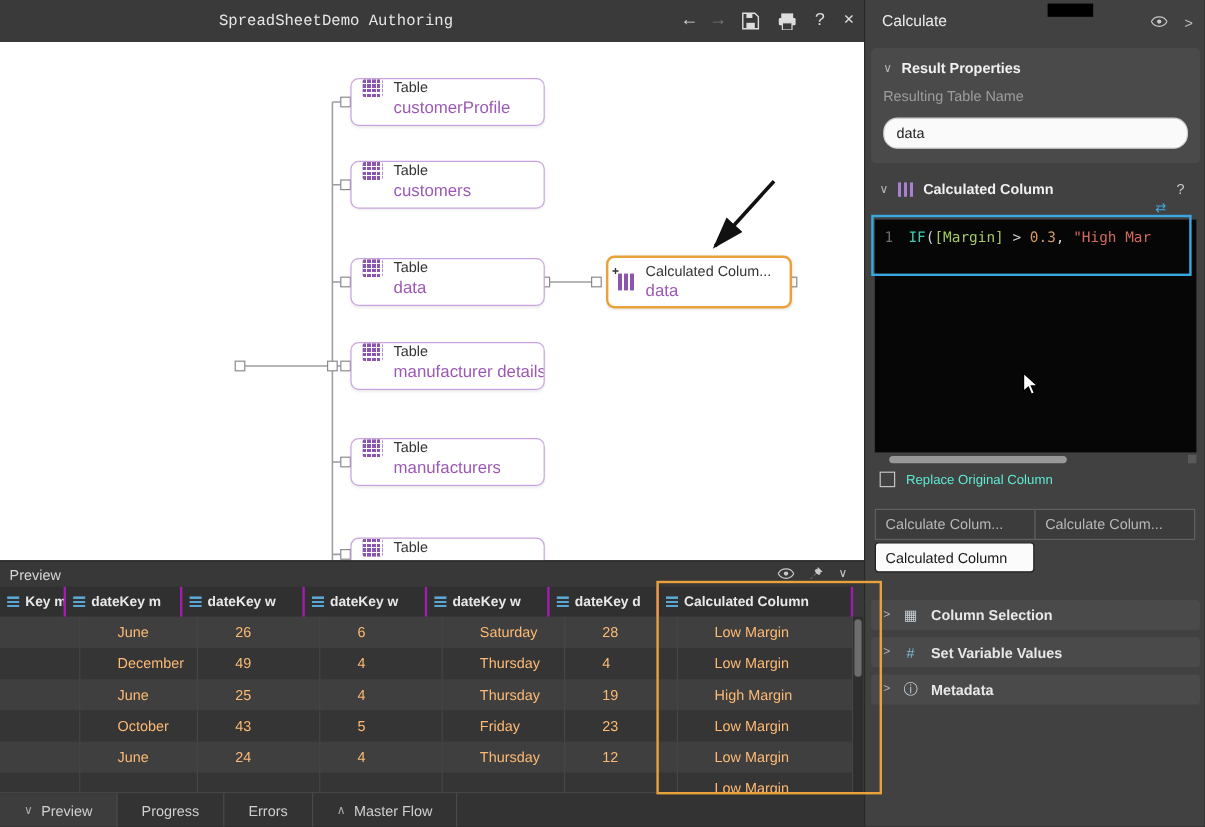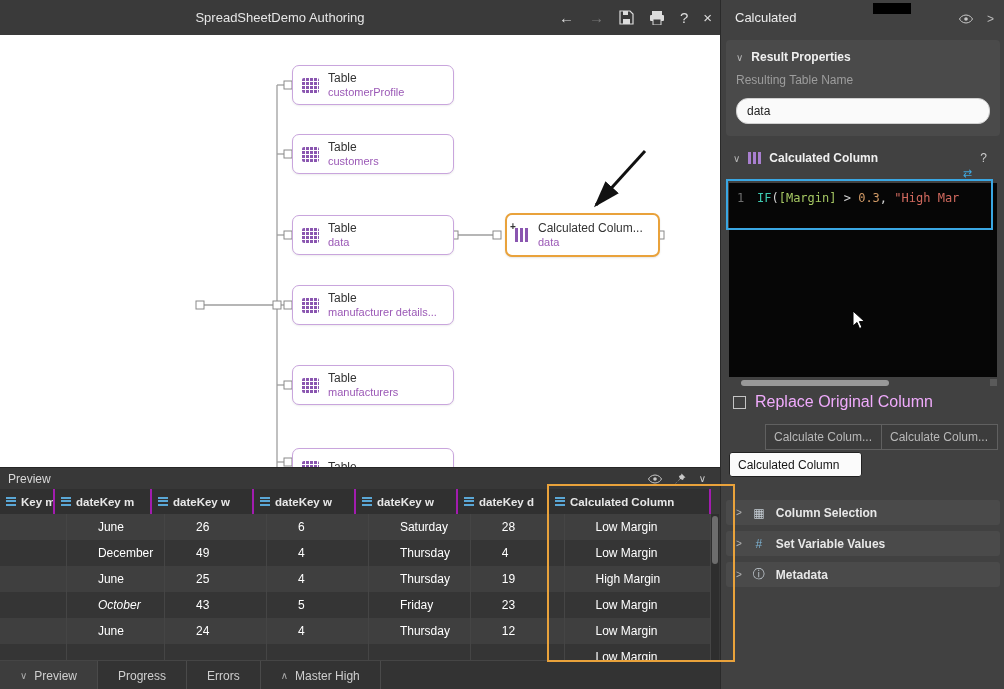--- a/index.html
+++ b/index.html
@@ -1,41 +1,41 @@
 <!DOCTYPE html>
 <html style="--selection-orange: #e9a23b; --annotation-blue: #3aa7e3; --node-purple: #8a56b0; --header-icon-blue: #5aa7d6;"><head>
 <meta charset="utf-8">
 <style>
   html,body{margin:0;padding:0;background:#222;}
   .app{position:relative;width:1004px;height:689px;background:#333;overflow:hidden;
        font-family:"Liberation Sans","DejaVu Sans",sans-serif;}
 
   
   .left-region{position:absolute;left:0;top:0;width:720px;height:689px;}
-  .titlebar{position:absolute;left:0;top:0;width:720px;height:35px;background:#3a3a3a;}
+  .titlebar{position:absolute;left:0;top:0;width:720px;height:35px;background:#3a3a3a;font-family:Liberation Mono, monospace;}
   .tb-title{position:absolute;left:0;top:0;width:560px;height:35px;line-height:35px;text-align:center;
             color:#e6e6e6;font-size:13px;}
   .tb-icons{position:absolute;right:8px;top:0;height:35px;display:flex;align-items:center;gap:15px;}
   .tbi{color:#ddd;font-size:15px;cursor:pointer;display:flex;align-items:center;line-height:1;}
   .tbi.dim{color:#777;}
 
   
   .canvas{position:absolute;left:0;top:35px;width:720px;height:432px;background:#fff;overflow:hidden;}
   .wires{position:absolute;left:0;top:0;}
   .node{position:absolute;background:#fff;display:flex;align-items:center;border-radius:7px;box-sizing:border-box;
         box-shadow:0 1px 2px rgba(0,0,0,.10);}
   .in-memory{left:45px;top:251px;width:155px;height:38px;border:1px solid #c3cad1;padding-left:8px;gap:9px;}
   .diamond{width:13px;height:13px;transform:rotate(45deg);background:linear-gradient(135deg,#7db8e8,#2f6ea8);
            border-radius:2px;margin-left:3px;flex:0 0 13px;}
   .node-text{display:flex;flex-direction:column;line-height:1.2;gap:1px;overflow:hidden;}
   .node-title{font-size:12px;color:#333;white-space:nowrap;}
-  .node-sub{font-size:11px;color:#9b59b6;white-space:nowrap;}
+  .node-sub{font-size:14px;color:#9b59b6;white-space:nowrap;}
   .redacted-bar{width:92px;height:9px;background:#dcdcdc;border-radius:2px;filter:blur(1px);}
   .table-node{position:absolute;left:292px;width:162px;height:40px;border:1px solid #c9a5dd;background:#fff;
-              padding-left:9px;gap:9px;border-radius:7px;display:flex;align-items:center;box-sizing:border-box;
+              padding-left:9px;gap:9px;border-radius:7px;display:flex;align-items:flex-start;box-sizing:border-box;
               box-shadow:0 1px 2px rgba(0,0,0,.08);}
   .table-icon{width:17px;height:15px;border-radius:2px;background-color:#8a56b0;flex:0 0 17px;
       background-image:repeating-linear-gradient(to right,transparent 0 3px,#fff 3px 4px),
                        repeating-linear-gradient(to bottom,transparent 0 3px,#fff 3px 4px);}
   .calc-node{left:505px;top:178px;width:155px;height:44px;border:2px solid #e9a23b;padding-left:8px;gap:8px;}
   .calc-icon{position:relative;width:15px;height:14px;flex:0 0 15px;
       background-image:repeating-linear-gradient(to right,#8a56b0 0 3px,transparent 3px 5px);}
   .calc-icon i{position:absolute;left:-5px;top:-7px;font-style:normal;font-size:10px;font-weight:bold;color:#333;}
 
   
@@ -49,21 +49,21 @@
            border-bottom:1px solid #4a4a4a;width:711px;}
   .pv-hcell{display:flex;align-items:center;gap:5px;padding-left:6px;box-sizing:border-box;
             border-right:2px solid #a21caf;font-size:11.5px;font-weight:bold;color:#e8e8e8;
             overflow:hidden;white-space:nowrap;cursor:pointer;}
   .col-icon{width:10px;height:9px;flex:0 0 10px;
             background:repeating-linear-gradient(to bottom,#5aa7d6 0 2px,transparent 2px 3.5px);}
   .pv-body{position:absolute;left:0;top:46px;width:711px;}
   .pv-row{display:flex;height:26px;}
   .pv-row.odd{background:#3f3f3f;}
   .pv-row.even{background:#353535;}
-  .pv-cell{box-sizing:border-box;padding-left:7px;border-right:1px solid #454545;font-size:12px;color:#ffffff;
+  .pv-cell{box-sizing:border-box;padding-left:7px;border-right:1px solid #454545;font-size:12px;color:#fdba74;
            line-height:26px;overflow:hidden;white-space:nowrap;margin-left:24px;}
   .pv-scroll{position:absolute;right:1px;top:46px;width:8px;height:147px;background:#2e2e2e;cursor:pointer;}
   .pv-scroll .thumb{position:absolute;left:1px;top:2px;width:6px;height:48px;background:#6d6d6d;border-radius:3px;}
 
   
   .tabbar{position:absolute;left:0;top:660px;width:720px;height:29px;background:#333;
           border-top:1px solid #454545;display:flex;}
   .btab{display:flex;align-items:center;gap:7px;padding:0 20px;border-right:1px solid #4a4a4a;
         color:#cfcfcf;font-size:12px;cursor:pointer;}
   .btab.active{background:#3d3d3d;}
@@ -98,23 +98,23 @@
   .code-line{position:absolute;left:28px;top:8px;white-space:pre;display:block;max-width:238px;overflow:hidden;}
   .tok-keyword{color:#3ec9b0;} .tok-plain{color:#d4d4d4;} .tok-field{color:#a6c863;}
   .tok-number{color:#d19a66;} .tok-string{color:#d1695e;}
   .blue-annot{position:absolute;left:5px;top:179px;width:263px;height:47px;border:2px solid #3aa7e3;
               pointer-events:none;z-index:15;}
   .hscroll{position:absolute;left:8px;top:379px;width:268px;height:9px;cursor:pointer;}
   .hthumb{position:absolute;left:12px;top:1px;width:148px;height:6px;background:#989898;border-radius:3px;}
   .hcorner{position:absolute;right:0;top:0;width:7px;height:7px;background:#5a5a5a;}
   .cb-row{position:absolute;left:12px;top:393px;display:flex;align-items:center;gap:9px;cursor:pointer;}
   .cb{width:13px;height:13px;border:1px solid #c4c4c4;background:transparent;box-sizing:border-box;}
-  .cb-label{font-size:16px;color:#f0abfc;}
+  .cb-label{font-size:11px;color:#5eead4;}
   .grid{position:absolute;left:8px;top:424px;width:268px;}
-  .g-hrow{display:flex;margin-left:36px;}
+  .g-hrow{display:flex;}
   .g-hcell{box-sizing:border-box;width:134px;height:26px;border:1px solid #606060;margin-right:-1px;
            background:#3c3c3c;color:#b8b8b8;font-size:12px;display:flex;align-items:center;padding-left:8px;
            overflow:hidden;white-space:nowrap;}
   .g-vrow{display:flex;gap:2px;margin-top:2px;}
   .g-vcell{box-sizing:border-box;width:133px;height:25px;background:#fbfbfb;color:#151515;border:1px solid #222;
            border-radius:3px;font-size:12px;display:flex;align-items:center;padding-left:8px;cursor:pointer;
            overflow:hidden;white-space:nowrap;}
   .g-vcell.dropdown{justify-content:space-between;padding-right:8px;}
   .dd{color:#555;font-size:10px;}
   .sections{position:absolute;left:5px;top:500px;width:274px;display:flex;flex-direction:column;gap:6px;}
@@ -326,21 +326,21 @@
             <div class="pv-cell" style="width: 55px;"></div>
             <div class="pv-cell" style="width: 97px;">June</div>
             <div class="pv-cell" style="width: 102px;">25</div>
             <div class="pv-cell" style="width: 102px;">4</div>
             <div class="pv-cell" style="width: 102px;">Thursday</div>
             <div class="pv-cell" style="width: 91px;">19</div>
             <div class="pv-cell" style="width: 162px;">High Margin</div>
           </div>
           <div class="pv-row even">
             <div class="pv-cell" style="width: 55px;"></div>
-            <div class="pv-cell" style="width: 97px; font-style: italic;">October</div>
+            <div class="pv-cell" style="width: 97px;">October</div>
             <div class="pv-cell" style="width: 102px;">43</div>
             <div class="pv-cell" style="width: 102px;">5</div>
             <div class="pv-cell" style="width: 102px;">Friday</div>
             <div class="pv-cell" style="width: 91px;">23</div>
             <div class="pv-cell" style="width: 162px;">Low Margin</div>
           </div>
           <div class="pv-row odd">
             <div class="pv-cell" style="width: 55px;"></div>
             <div class="pv-cell" style="width: 97px;">June</div>
             <div class="pv-cell" style="width: 102px;">24</div>
@@ -370,27 +370,27 @@
           <span>Preview</span>
         </div>
         <div class="btab">
           <span>Progress</span>
         </div>
         <div class="btab">
           <span>Errors</span>
         </div>
         <div class="btab">
           <span class="tchev">∧</span>
-          <span>Master High</span>
+          <span>Master Flow</span>
         </div>
       </div>
   </div>
 
   <div class="props">
-    <span class="pr-title">Calculated</span>
+    <span class="pr-title">Calculate</span>
     <span class="redacted-top"></span>
     <span class="pr-hicons">
       <span>
         <svg width="14" height="10" viewBox="0 0 14 10">
             <path d="M7 1C3.5 1 1.2 3.5.5 5c.7 1.5 3 4 6.5 4s5.8-2.5 6.5-4C12.8 3.5 10.5 1 7 1z" fill="none" stroke="#c9c9c9"></path>
             <circle cx="7" cy="5" r="1.8" fill="#c9c9c9"></circle>
           </svg>
       </span>
       <span class="pr-chev">&gt;</span>
     </span>

